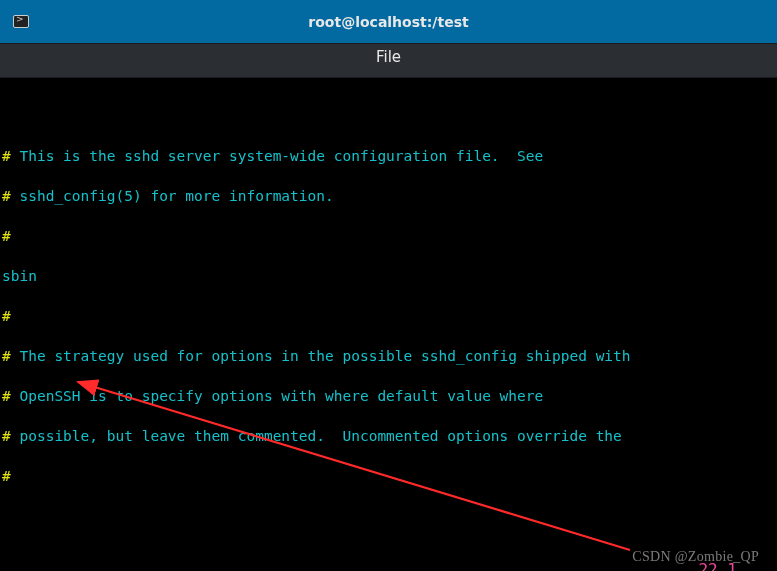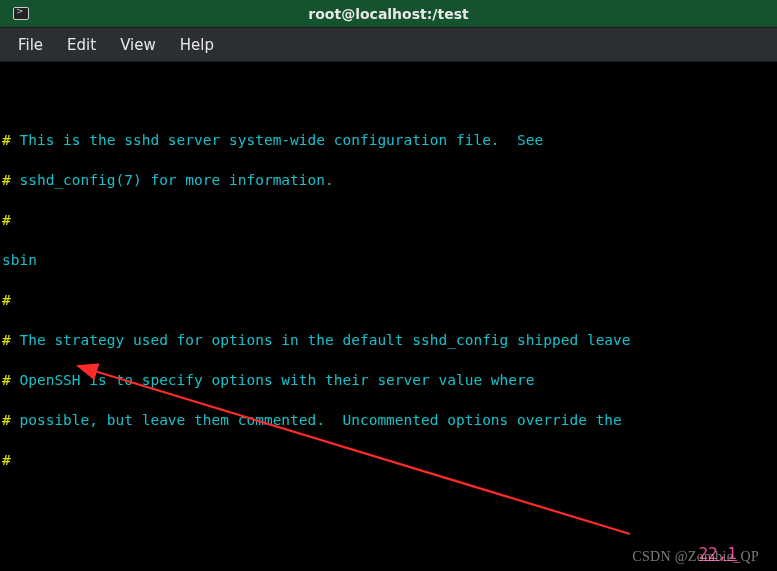--- a/index.html
+++ b/index.html
@@ -6,22 +6,22 @@
     body {
       width: 777px;
       height: 571px;
       background: #000;
       font-family: "DejaVu Sans Mono", "Consolas", monospace;
       font-size: 14.5px;
       overflow: hidden;
       position: relative;
     }
     .titlebar {
-      height: 28px;
-      background: #14532d;
+      height: 44px;
+      background: #0369a1;
       display: flex;
       align-items: center;
       color: #e8e8e8;
       border-bottom: 1px solid #1a1c1f;
       font-family: "DejaVu Sans", Arial, sans-serif;
       font-size: 14px;
     }
     .titlebar .icon-box {
       width: 22px;
       height: 18px;
@@ -58,20 +58,21 @@
       height: 34px;
       background: #2b2e33;
       display: flex;
       align-items: center;
       padding: 0 8px;
       gap: 4px;
       color: #e8e8e8;
       border-bottom: 1px solid #1a1c1f;
       font-family: "DejaVu Sans", Arial, sans-serif;
       font-size: 15px;
+      flex-direction: column;
     }
     .menubar .menuitem {
       padding: 4px 10px;
       cursor: pointer;
     }
     .terminal-body {
       background: #000;
       padding: 8px 2px 2px 2px;
       line-height: 1.38;
       white-space: pre;
@@ -119,26 +120,26 @@
 <div class="menubar">
   <div class="menuitem">File</div>
   <div class="menuitem">Edit</div>
   <div class="menuitem">View</div>
   <div class="menuitem">Help</div>
 </div>
 
 <div class="terminal-body">
 <div class="blank"></div>
 <div class="line"><span class="hash">#</span><span class="comment"> This is the sshd server system-wide configuration file.  See</span></div>
-<div class="line"><span class="hash">#</span><span class="comment"> sshd_config(7) for more information.</span></div>
+<div class="line"><span class="hash">#</span><span class="comment"> sshd_config(5) for more information.</span></div>
 <div class="line"><span class="hash">#</span></div>
 <div class="line"><span class="comment">sbin</span></div>
 <div class="line"><span class="hash">#</span></div>
-<div class="line"><span class="hash">#</span><span class="comment"> The strategy used for options in the default sshd_config shipped leave</span></div>
-<div class="line"><span class="hash">#</span><span class="comment"> OpenSSH is to specify options with their server value where</span></div>
+<div class="line"><span class="hash">#</span><span class="comment"> The strategy used for options in the possible sshd_config shipped with</span></div>
+<div class="line"><span class="hash">#</span><span class="comment"> OpenSSH is to specify options with where default value where</span></div>
 <div class="line"><span class="hash">#</span><span class="comment"> possible, but leave them commented.  Uncommented options override the</span></div>
 <div class="line"><span class="hash">#</span></div>
 
 
 
 
 
 
 
 

